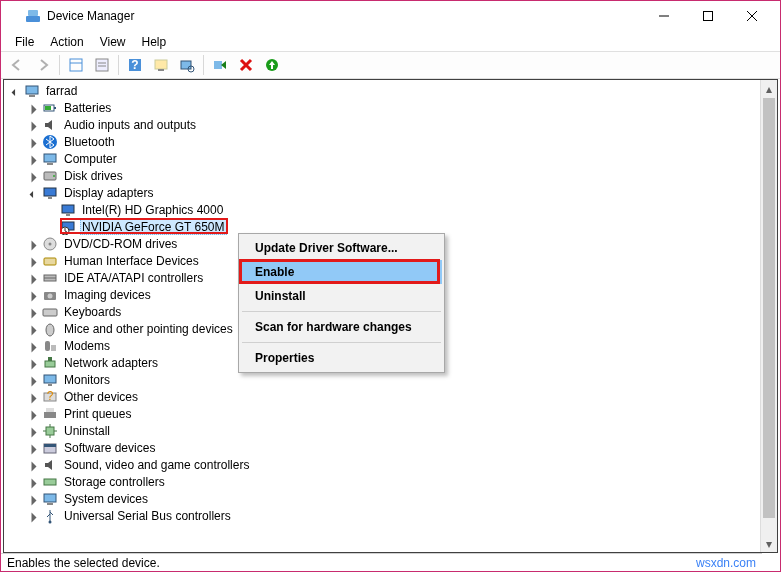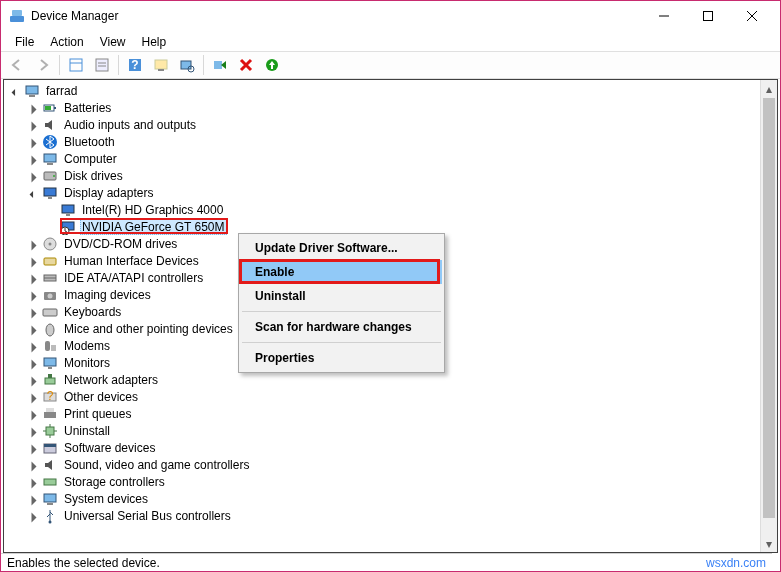--- a/index.html
+++ b/index.html
@@ -1,20 +1,20 @@
 <!DOCTYPE html>
 <html><head>
 <meta charset="utf-8">
 <style>
   * { box-sizing: border-box; font-family: "Segoe UI", Tahoma, sans-serif; font-size: 12px; }
   html, body { margin: 0; padding: 0; }
   body { width: 781px; height: 572px; border: 1px solid #c82b6f; background: #fff; position: relative; overflow: hidden; }
 
   
-  .titlebar { height: 30px; display: flex; align-items: center; padding: 0 6px 0 8px; }
+  .titlebar { height: 30px; display: flex; align-items: center; padding: 0 6px 0 8px; margin-left: 16px; }
   .titlebar .app-icon { width: 16px; height: 16px; margin-right: 6px; }
   .titlebar .title { flex: 1; }
   .titlebar .win-btn { width: 44px; height: 28px; display: flex; align-items: center; justify-content: center; }
 
   
   .menubar { height: 20px; display: flex; align-items: flex-end; padding: 0 6px; }
   .menubar .menu-item { padding: 2px 8px; }
 
   
   .toolbar { height: 28px; border-top: 1px solid #e0e0e0; border-bottom: 1px solid #e0e0e0; display: flex; align-items: center; padding: 0 3px; background: #fdfdfd; }
@@ -45,21 +45,21 @@
 
   
   .context-menu { position: absolute; left: 237px; top: 232px; width: 207px; background: #f2f2f2; border: 1px solid #a8a8a8; box-shadow: 3px 3px 4px rgba(0,0,0,.25); padding: 2px; z-index: 50; }
   .context-menu .cm-item { height: 24px; display: flex; align-items: center; padding: 0 10px 0 14px; font-weight: bold; }
   .context-menu .cm-item.hover { background: #91c9f7; }
   .context-menu .cm-item.bold { font-weight: 700; }
   .context-menu .cm-sep { height: 1px; background: #d0d0d0; margin: 3px 1px; }
   .cm-highlight { border: 3px solid #e21a1a; position: absolute; pointer-events: none; }
 
   
-  .statusbar { position: absolute; left: 0; right: 8px; bottom: 0; height: 18px; border-top: 1px solid #d0d0d0; display: flex; align-items: center; padding: 0 6px; justify-content: space-between; }
+  .statusbar { position: absolute; left: 0; right: 18px; bottom: 0; height: 18px; border-top: 1px solid #d0d0d0; display: flex; align-items: center; padding: 0 6px; justify-content: space-between; }
 
   
   .dev-icon { width:16px; height:16px; }
 </style>
 </head>
 <body>
 
 <div class="titlebar">
   <span class="app-icon">
     <svg class="dev-icon" viewBox="0 0 16 16">
@@ -318,35 +318,35 @@
             <rect x="3" y="3" width="5" height="10" rx="2" fill="#888"></rect>
             <rect x="9" y="7" width="5" height="6" fill="#bbb"></rect>
           </svg>
         </span>
         <span class="label">Modems</span>
       </div>
     <div class="node indent-1">
         <span class="expander closed"></span>
         <span class="icon">
           <svg class="dev-icon" viewBox="0 0 16 16">
+            <rect x="3" y="6" width="10" height="6" fill="#9c9" stroke="#474"></rect>
+            <rect x="6" y="2" width="4" height="4" fill="#474"></rect>
+          </svg>
+        </span>
+        <span class="label">Network adapters</span>
+      </div>
+    <div class="node indent-1">
+        <span class="expander closed"></span>
+        <span class="icon">
+          <svg class="dev-icon" viewBox="0 0 16 16">
             <rect x="2" y="3" width="12" height="8" fill="#7db9e8" stroke="#357"></rect>
             <rect x="6" y="12" width="4" height="2" fill="#888"></rect>
           </svg>
         </span>
         <span class="label">Monitors</span>
-      </div>
-    <div class="node indent-1">
-        <span class="expander closed"></span>
-        <span class="icon">
-          <svg class="dev-icon" viewBox="0 0 16 16">
-            <rect x="3" y="6" width="10" height="6" fill="#9c9" stroke="#474"></rect>
-            <rect x="6" y="2" width="4" height="4" fill="#474"></rect>
-          </svg>
-        </span>
-        <span class="label">Network adapters</span>
       </div>
     <div class="node indent-1">
         <span class="expander closed"></span>
         <span class="icon">
           <svg class="dev-icon" viewBox="0 0 16 16">
             <rect x="2" y="4" width="12" height="8" fill="#ddd" stroke="#888"></rect>
             <text x="8" y="11" text-anchor="middle" font-size="8" fill="#d80">?</text>
           </svg>
         </span>
         <span class="label">Other devices</span>

